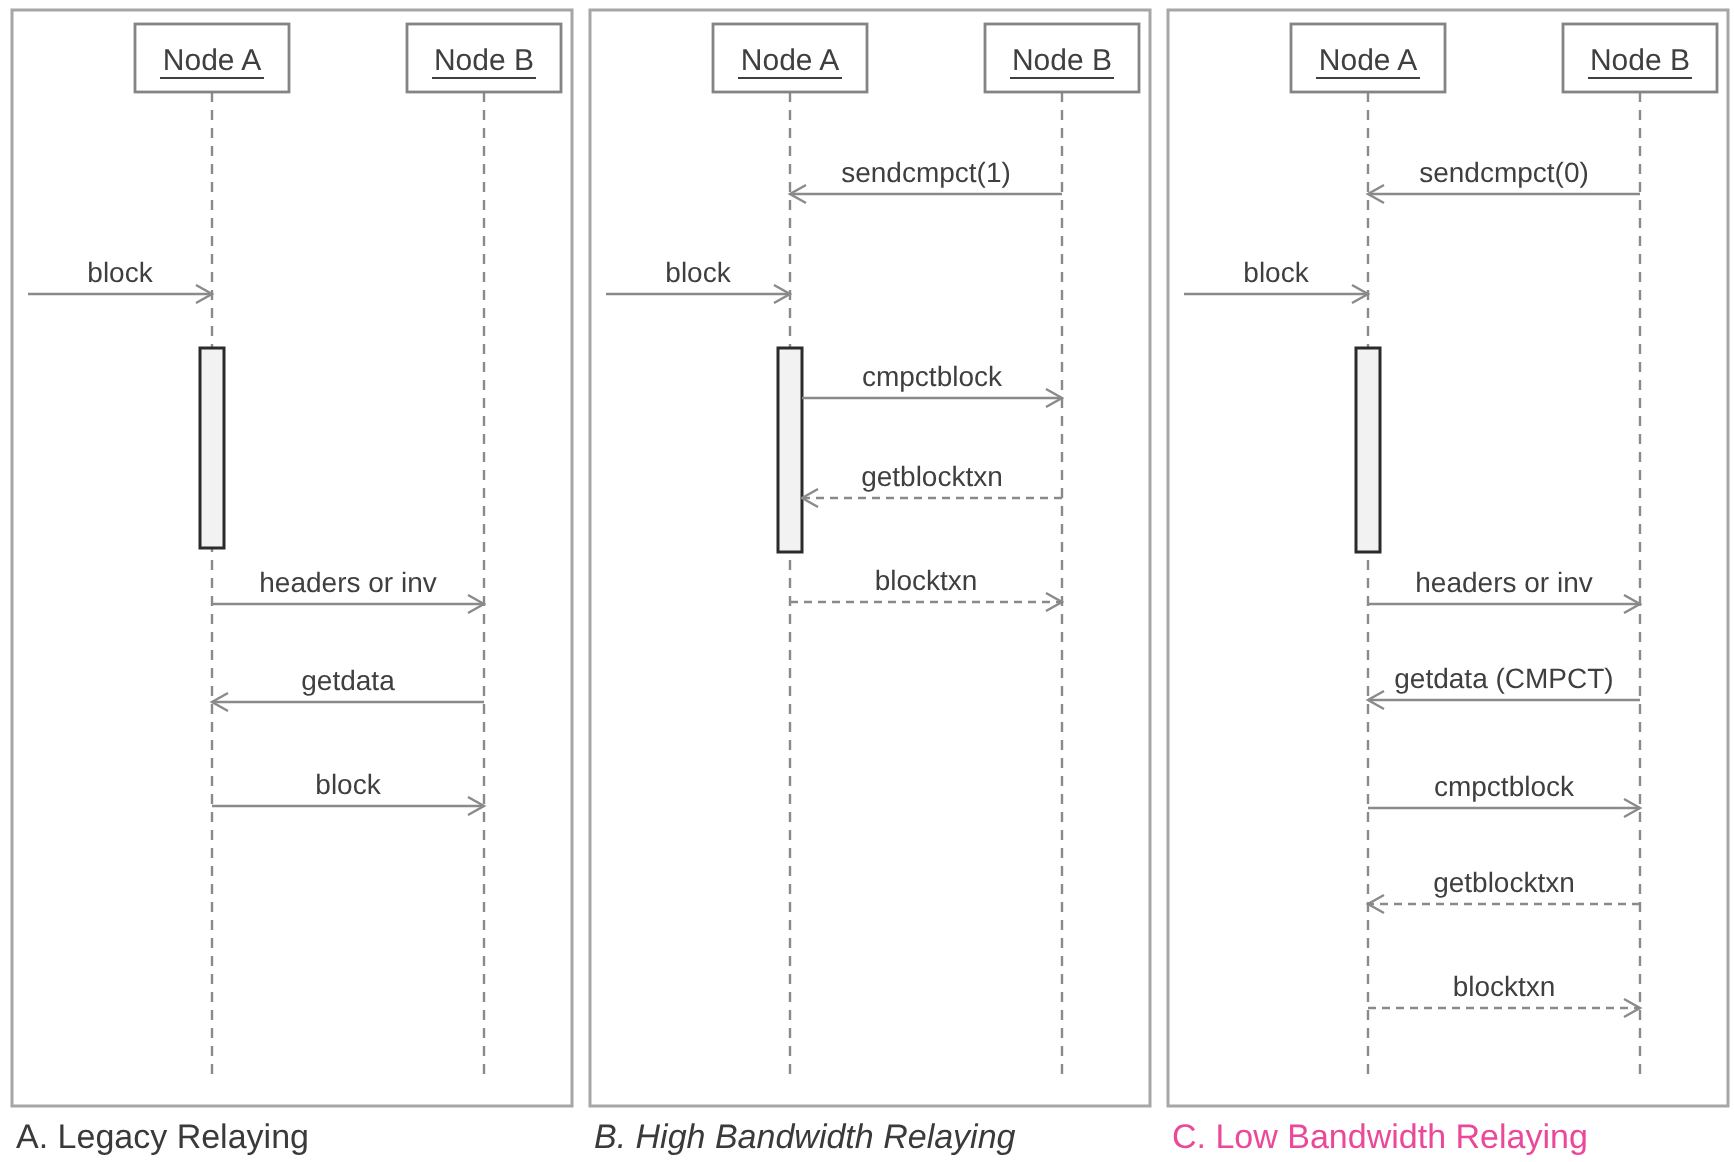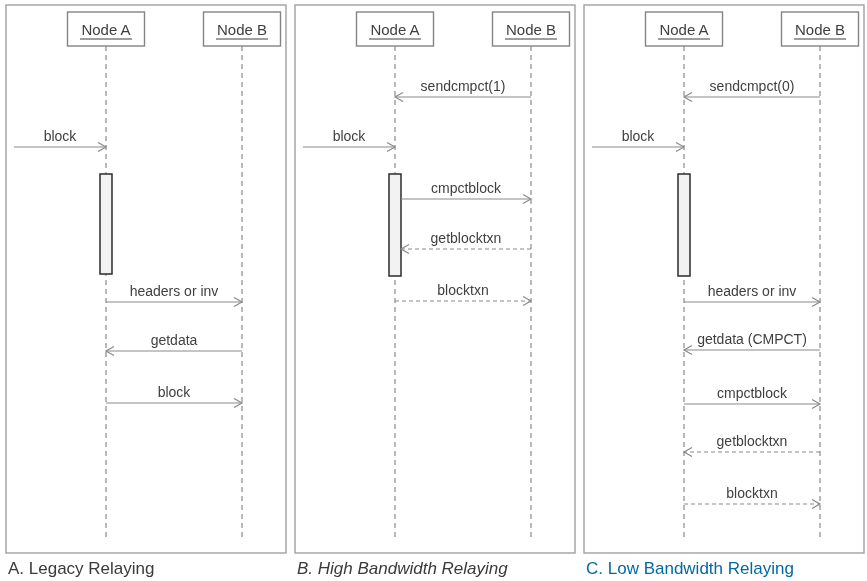--- a/index.html
+++ b/index.html
@@ -116,15 +116,15 @@
         <line x1="101" y1="400" x2="237" y2="400" stroke="#8a8a8a" stroke-width="1.2"></line>
         <path d="M 229 395.5 L 237 400 L 229 404.5" fill="none" stroke="#8a8a8a" stroke-width="1.2"></path>
         <text x="169" y="394" text-anchor="middle" font-size="14" fill="#3f3f3f">cmpctblock</text>
         <line x1="237" y1="448" x2="101" y2="448" stroke="#8a8a8a" stroke-width="1.2" stroke-dasharray="4,3"></line>
         <path d="M 109 443.5 L 101 448 L 109 452.5" fill="none" stroke="#8a8a8a" stroke-width="1.2"></path>
         <text x="169" y="442" text-anchor="middle" font-size="14" fill="#3f3f3f">getblocktxn</text>
         <line x1="101" y1="500" x2="237" y2="500" stroke="#8a8a8a" stroke-width="1.2" stroke-dasharray="4,3"></line>
         <path d="M 229 495.5 L 237 500 L 229 504.5" fill="none" stroke="#8a8a8a" stroke-width="1.2"></path>
         <text x="169" y="494" text-anchor="middle" font-size="14" fill="#3f3f3f">blocktxn</text>
       </svg>
-      <div class="caption" style="color: #0369a1;">C. Low Bandwidth Relaying</div>
+      <div class="caption" style="color: #ec4899;">C. Low Bandwidth Relaying</div>
     </div>
   </div>
 
 </body></html>

